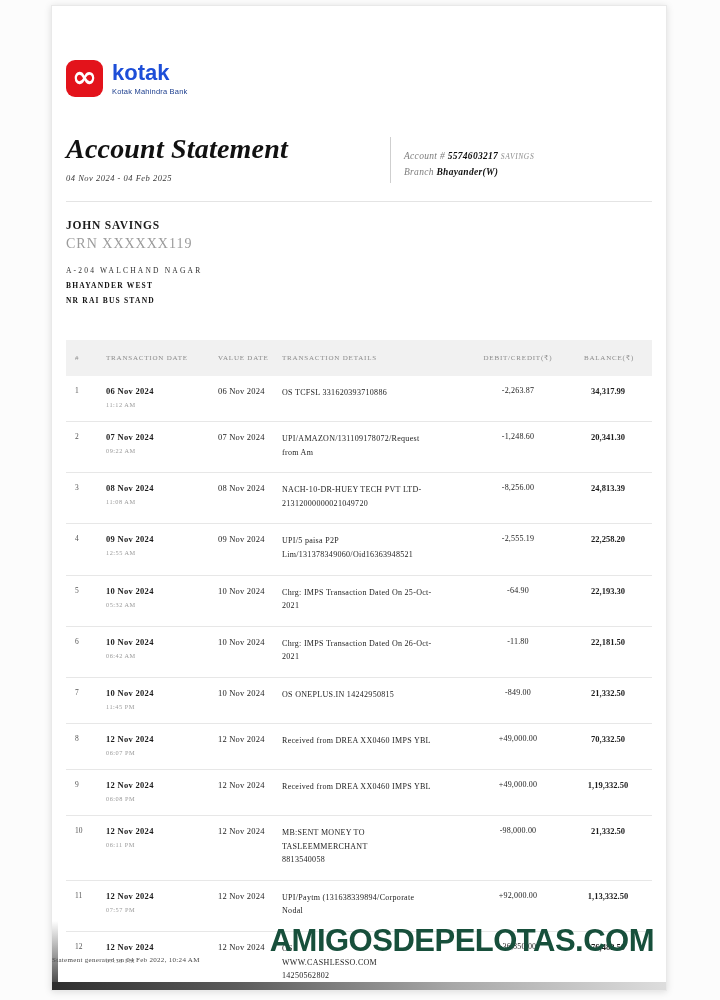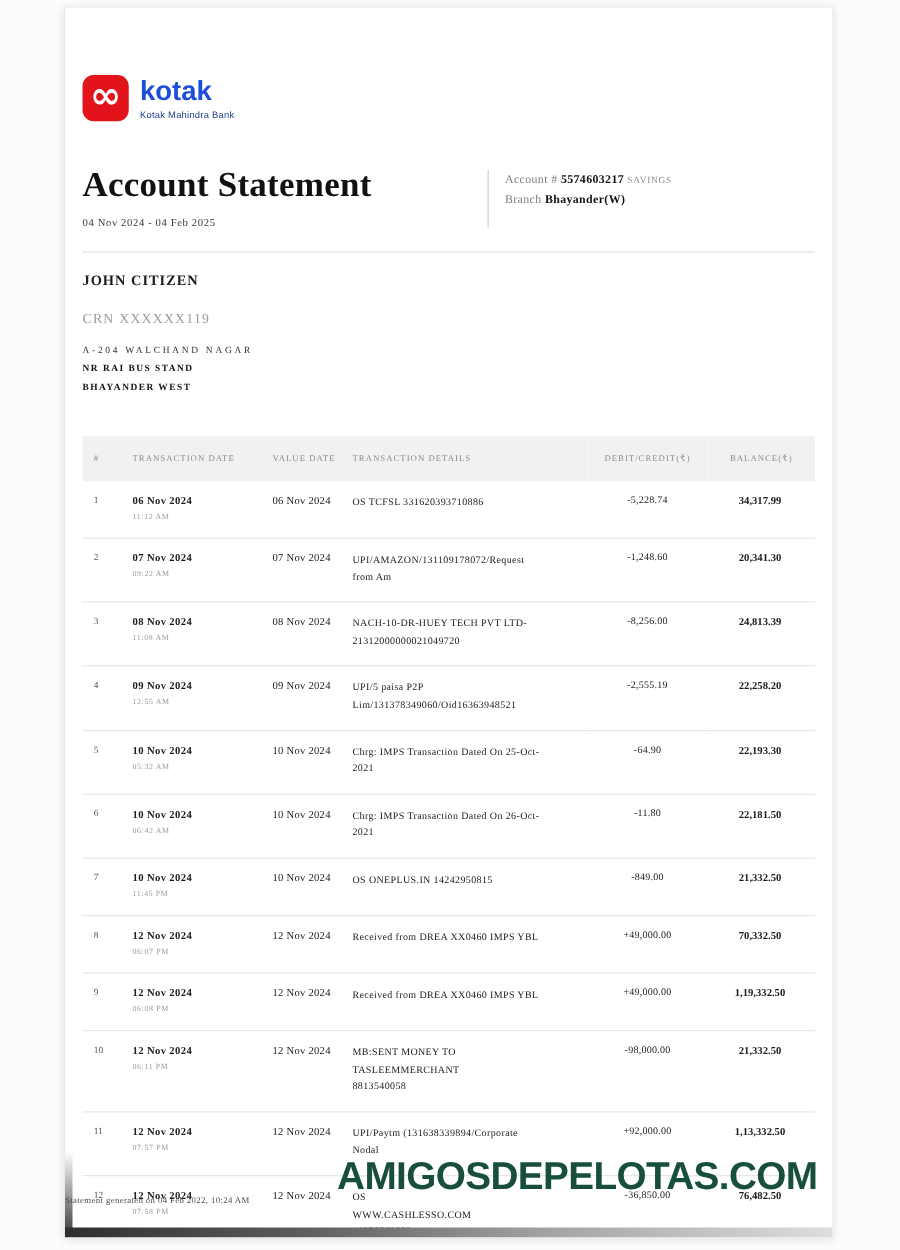--- a/index.html
+++ b/index.html
@@ -31,34 +31,34 @@
   }
   .logo-name {
     color:#1d4ed8; font-family:"Liberation Sans",sans-serif;
     font-weight:bold; font-size:22px; line-height:1;
   }
   .logo-sub {
     color:#1c3e8e; font-family:"Liberation Sans",sans-serif;
     font-size:7.5px; margin-top:3px; letter-spacing:.2px;
   }
   
-  .title-row { display:flex; align-items:flex-start; margin-top:36px; }
+  .title-row { display:flex; align-items:flex-end; margin-top:36px;font-style:italic; }
   .title-left { width:324px; }
   h1 { font-size:28px; font-weight:600; letter-spacing:.2px; color:#111; }
   .period { font-size:8.5px; color:#3a3a3a; margin-top:8px; letter-spacing:.5px; }
   .vdiv { width:1px; background:#cfcfcf; height:46px; margin-top:3px; flex:0 0 auto; }
   .acct-info { padding-left:13px; padding-top:6px; }
   .acct-line { font-size:9.5px; color:#7d7d7d; margin-bottom:6px; letter-spacing:.3px; }
   .acct-line b { color:#111; }
   .acct-type { font-size:7.5px; color:#8d8d8d; letter-spacing:.6px; }
   .rule { height:1px; background:#e4e4e4; margin-top:18px; }
   
   .customer { margin-top:17px; }
   .cust-name { font-size:11.5px; font-weight:bold; letter-spacing:.8px; }
-  .cust-crn { font-size:11px; color:#9b9b9b; letter-spacing:1px; margin-top:18px; }
+  .cust-crn { font-size:14px; color:#9b9b9b; letter-spacing:1px; margin-top:5px; }
   .addr { margin-top:11px; font-size:7.5px; line-height:2.0; }
   .addr-line.spaced { letter-spacing:2.2px; color:#2e2e2e; }
   .addr-line.bold   { font-weight:bold; letter-spacing:1.2px; color:#111; }
   .addr-line.gray   { color:#9b9b9b; letter-spacing:2.2px; }
   
   table { width:100%; border-collapse:collapse; table-layout:fixed; margin-top:32px; }
   thead th {
     background:#f1f1f1; color:#8b8b8b; font-size:7px; letter-spacing:.8px;
     font-weight:normal; text-align:left; padding:14px 6px;
   }
@@ -123,26 +123,26 @@
       <div class="acct-line">
         <span>Branch</span>
         <b>Bhayander(W)</b>
       </div>
     </div>
   </div>
 
   <div class="rule"></div>
 
   <div class="customer">
-    <div class="cust-name">JOHN CITIZEN</div>
+    <div class="cust-name">JOHN SAVINGS</div>
     <div class="cust-crn">CRN XXXXXX119</div>
     <div class="addr">
       <div class="addr-line spaced">A-204 WALCHAND NAGAR</div>
+      <div class="addr-line bold">BHAYANDER WEST</div>
       <div class="addr-line bold">NR RAI BUS STAND</div>
-      <div class="addr-line bold">BHAYANDER WEST</div>
     </div>
   </div>
 
   <table>
     <colgroup>
       <col style="width:34px">
         <col style="width:112px">
         <col style="width:64px">
       <col style="width:194px">
         <col style="width:96px">
@@ -160,21 +160,21 @@
     </thead>
     <tbody id="txn-body">
     <tr class="txn-row">
       <td class="c-num">1</td>
       <td class="c-tdate">
         <div class="tdate">06 Nov 2024</div>
         <div class="ttime">11:12 AM</div>
       </td>
       <td class="c-vdate">06 Nov 2024</td>
       <td class="c-details">OS TCFSL 331620393710886</td>
-      <td class="c-amt r">-5,228.74</td>
+      <td class="c-amt r">-2,263.87</td>
       <td class="c-bal r">34,317.99</td>
     </tr>
 
     <tr class="txn-row">
       <td class="c-num">2</td>
       <td class="c-tdate">
         <div class="tdate">07 Nov 2024</div>
         <div class="ttime">09:22 AM</div>
       </td>
       <td class="c-vdate">07 Nov 2024</td>

